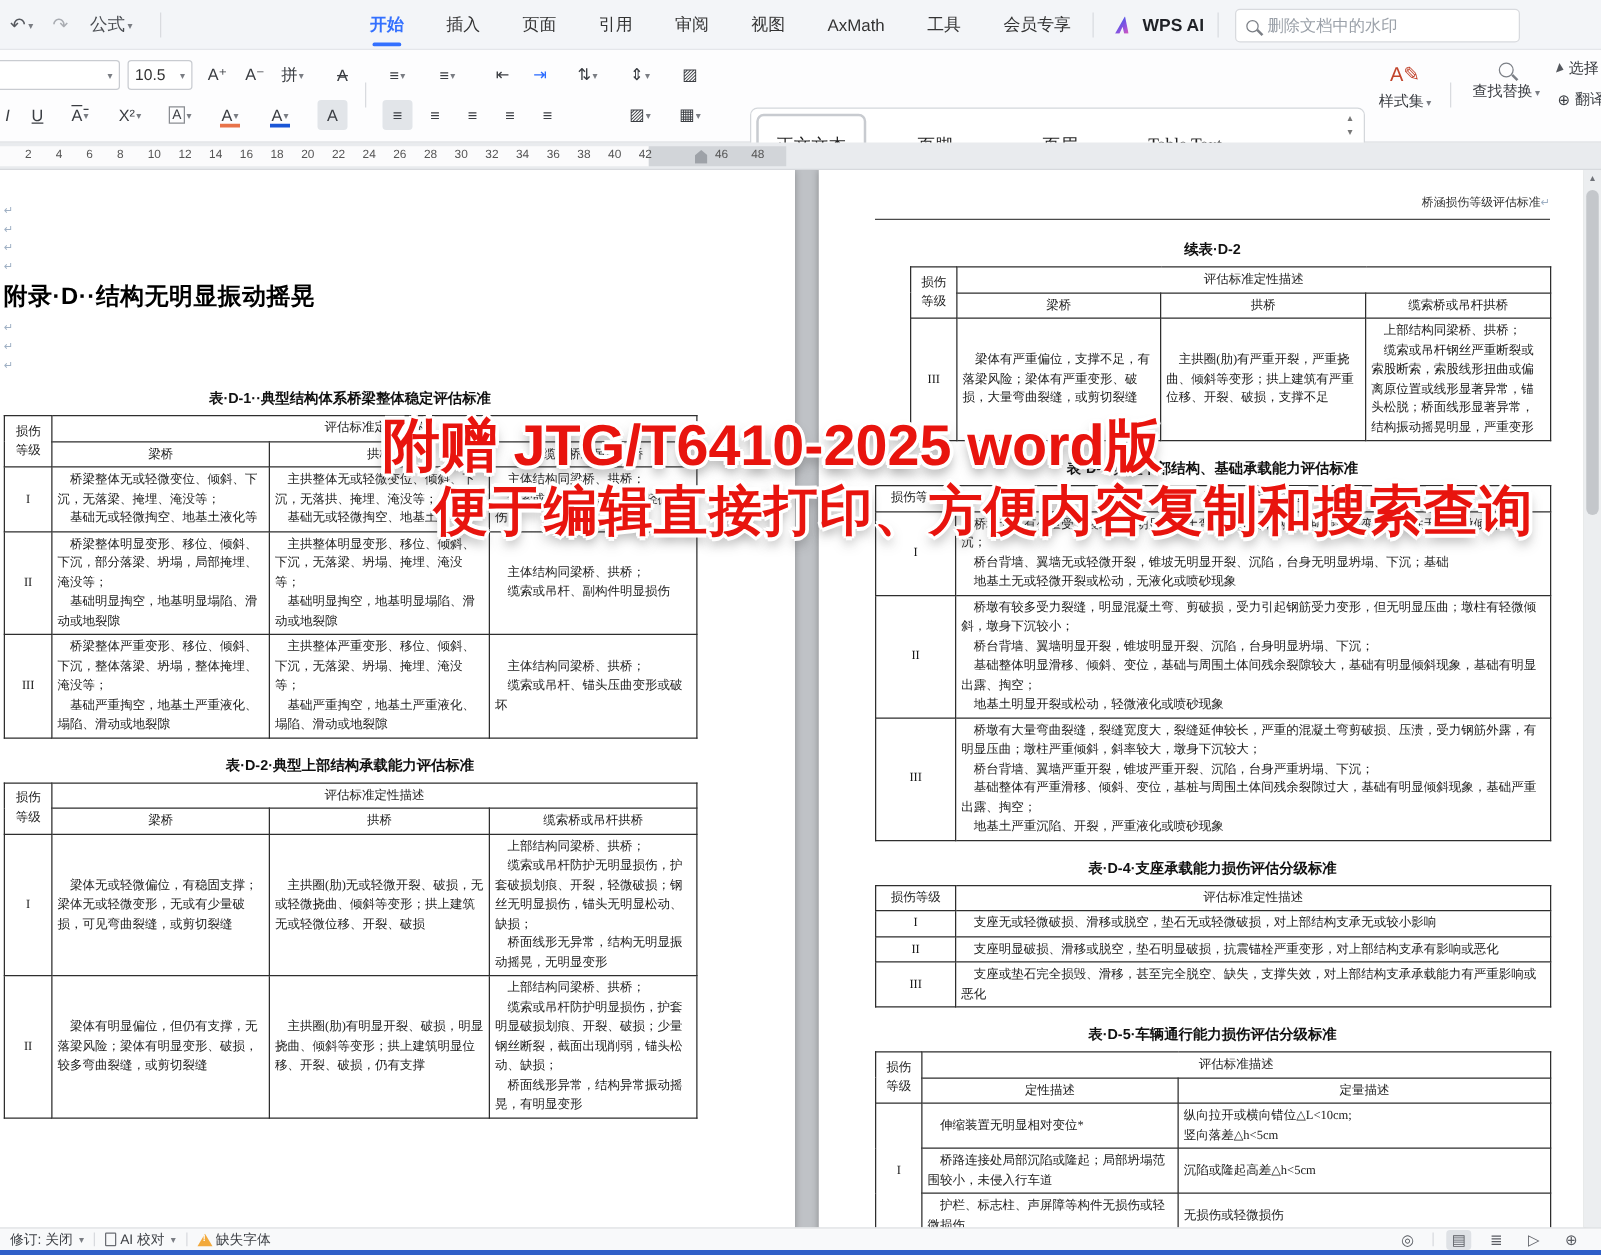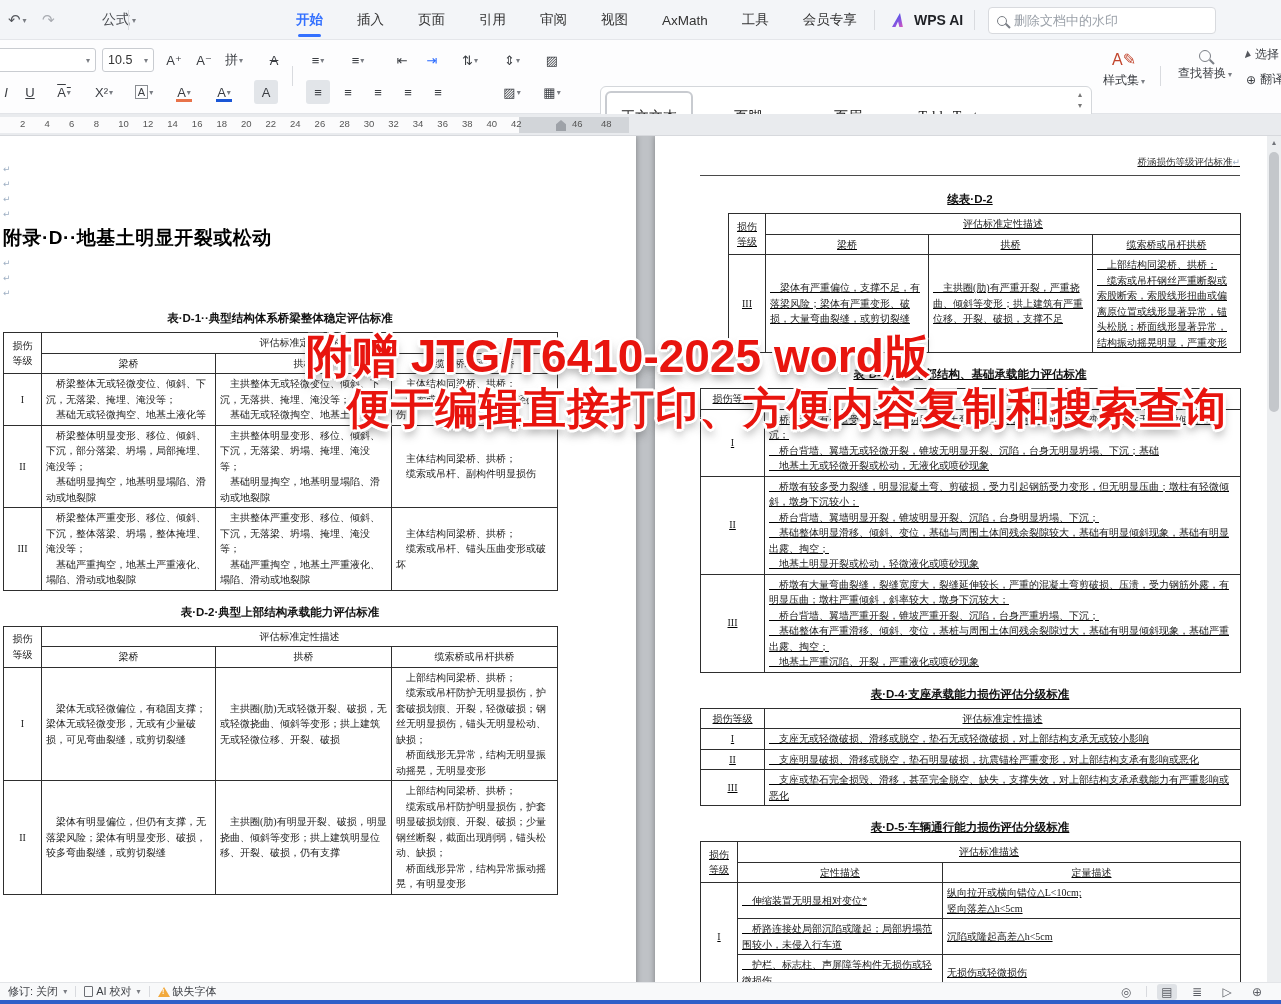--- a/index.html
+++ b/index.html
@@ -51,21 +51,21 @@
   #ruler .band-gray { position:absolute; left:519px; top:3px; width:110px; height:16px; background:#d2d5d9; }
   .rnum { position:absolute; top:4px; font-size:9.5px; color:#555; }
   #ruler-marker { position:absolute; left:556px; top:6px; width:10px; height:11px; background:#9ea2a8; clip-path:polygon(50% 0,100% 38%,100% 100%,0 100%,0 38%); }
 
   
   #docarea { position:absolute; left:0; top:136px; width:1281px; height:846px; background:#bfc2c6; overflow:hidden; }
   .page { position:absolute; top:0; height:1300px; background:#fff; box-shadow:0 0 6px rgba(0,0,0,.35); }
   #left-page { left:-46px; width:682px; }
   #right-page { left:655px; width:612px; }
   .lp-content { padding:22px 79px 0 49px; }
-  .rp-content { padding:20px 27px 0 45px;text-decoration:underline; }
+  .rp-content { padding:20px 27px 0 45px; }
   .doc-header { font-family:"Liberation Serif","DejaVu Serif",serif; font-size:9.5px; color:#333; border-bottom:1.5px solid #4a4a4a; padding-bottom:6px; }
   .doc-header.right { text-align:right; }
   .pline { height:15px; }
   .pmark { color:#9fb0c4; font-size:9px; font-family:"DejaVu Sans",sans-serif; }
   .doc-title { font-size:19px; font-weight:bold; color:#000; letter-spacing:.5px; margin-top:6px; line-height:28px; }
   .tbl-caption { text-align:center; font-weight:bold; font-size:11.5px; color:#111; margin:14px 0 6px 0; }
   .doc-table { border-collapse:collapse; table-layout:fixed; }
   .doc-table td { border:1px solid #2e2e2e; font-family:"Liberation Serif","DejaVu Serif",serif; font-size:10px; line-height:15.5px; color:#1b1b1b; padding:2px 4px; vertical-align:middle; }
   .doc-table td.c { text-align:center; }
   .doc-table td.pre { white-space:pre-wrap; }
@@ -101,21 +101,21 @@
 <div id="app">
 
   <div id="titlebar">
     <span class="tb-item" style="left:8px;">
         <span class="tb-icon">↶</span>
         <span class="chev">▾</span>
       </span>
     <span class="tb-item" style="left:42px;">
         <span class="tb-icon" style="color:#a9acb2;">↷</span>
       </span>
-    <span class="tb-item" style="left:72px;margin-left:30px;">
+    <span class="tb-item" style="left:72px;">
         <span>公式</span>
         <span class="chev">▾</span>
       </span>
     <div class="vsep" style="left:128px;"></div>
 
     <nav id="tabs">
       <span class="tab active">开始</span>
       <span class="tab">插入</span>
       <span class="tab">页面</span>
       <span class="tab">引用</span>
@@ -281,21 +281,21 @@
   </div>
 
   <div id="docarea">
 
     <div class="page" id="left-page">
       <div class="lp-content">
         <div class="pline"><span class="pmark">↵</span></div>
         <div class="pline"><span class="pmark">↵</span></div>
         <div class="pline"><span class="pmark">↵</span></div>
         <div class="pline"><span class="pmark">↵</span></div>
-        <h1 class="doc-title">附录·D··地基土明显开裂或松动</h1>
+        <h1 class="doc-title">附录·D··结构无明显振动摇晃</h1>
         <div class="pline"><span class="pmark">↵</span></div>
         <div class="pline"><span class="pmark">↵</span></div>
         <div class="pline"><span class="pmark">↵</span></div>
         <div class="tbl-caption">表·D-1··典型结构体系桥梁整体稳定评估标准</div>
 
         <table class="doc-table" style="width:554px;">
           <colgroup>
               <col style="width:38px">
               <col style="width:174px">
               <col style="width:176px">

